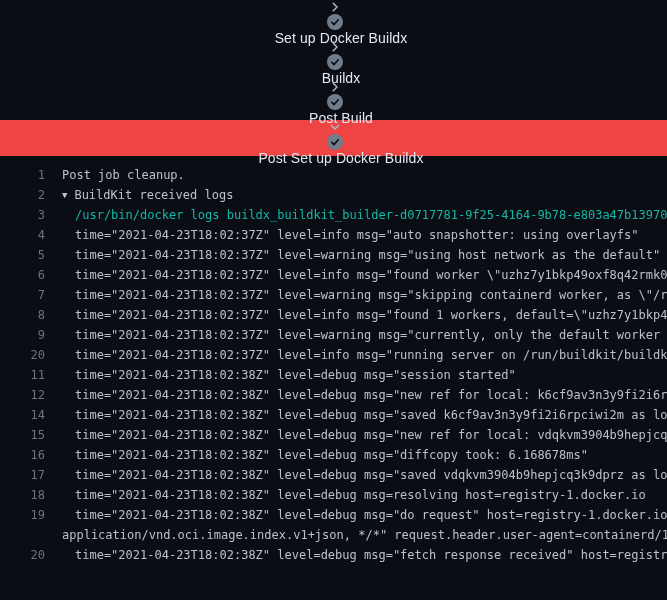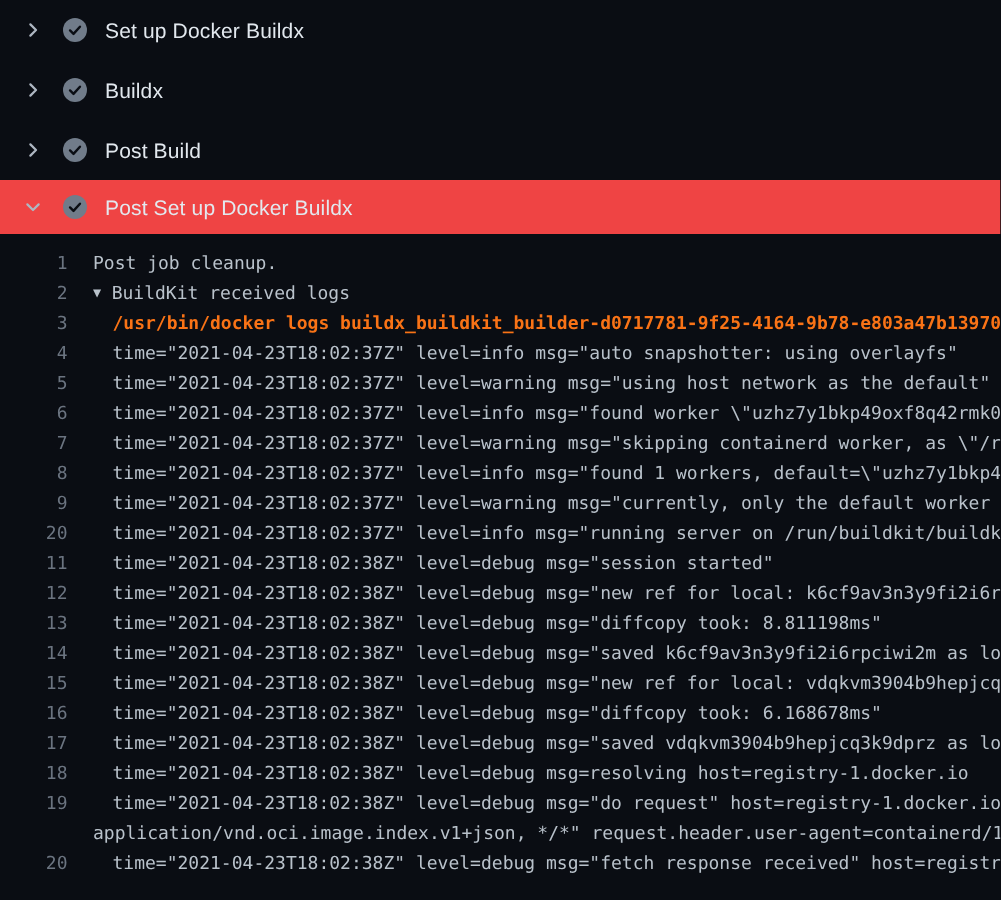--- a/index.html
+++ b/index.html
@@ -9,20 +9,21 @@
     font-family: "Liberation Sans", sans-serif;
     position: relative;
   }
   .steps { width: 100%; }
   .step-row {
     display: flex;
     align-items: center;
     height: 40px;
     padding-left: 15px;
     cursor: pointer;
+    flex-direction: column;
   }
   .step-row.expanded {
     height: 36px;
     background: #ef4444;
   }
   .chev {
     width: 14px; height: 14px;
     display: flex; align-items: center; justify-content: center;
     margin-right: 13px;
     flex: none;
@@ -53,21 +54,21 @@
   .log-num {
     flex: none;
     width: 45px;
     text-align: right;
     color: #6b7480;
     cursor: pointer;
   }
   .log-text { color: #b9c2cb; }
   .pad-base  { padding-left: 17px; }
   .pad-entry { padding-left: 30px; }
-  .log-row .cmd { color: #f97316; font-weight: bold; }
+  .log-row .cmd { color: #14b8a6; font-weight: normal; }
   .tri {
     display: inline-block;
     font-size: 9px;
     color: #b9c2cb;
     margin-right: 7px;
     cursor: pointer;
     transform: translateY(-1px);
   }
 </style>
 </head>
@@ -129,21 +130,20 @@
     <div class="log-row"><span class="log-num">3</span><span class="log-text pad-entry cmd">/usr/bin/docker logs buildx_buildkit_builder-d0717781-9f25-4164-9b78-e803a47b13970</span></div>
     <div class="log-row"><span class="log-num">4</span><span class="log-text pad-entry">time="2021-04-23T18:02:37Z" level=info msg="auto snapshotter: using overlayfs"</span></div>
     <div class="log-row"><span class="log-num">5</span><span class="log-text pad-entry">time="2021-04-23T18:02:37Z" level=warning msg="using host network as the default"</span></div>
     <div class="log-row"><span class="log-num">6</span><span class="log-text pad-entry">time="2021-04-23T18:02:37Z" level=info msg="found worker \"uzhz7y1bkp49oxf8q42rmk0xj</span></div>
     <div class="log-row"><span class="log-num">7</span><span class="log-text pad-entry">time="2021-04-23T18:02:37Z" level=warning msg="skipping containerd worker, as \"/run</span></div>
     <div class="log-row"><span class="log-num">8</span><span class="log-text pad-entry">time="2021-04-23T18:02:37Z" level=info msg="found 1 workers, default=\"uzhz7y1bkp49o</span></div>
     <div class="log-row"><span class="log-num">9</span><span class="log-text pad-entry">time="2021-04-23T18:02:37Z" level=warning msg="currently, only the default worker ca</span></div>
     <div class="log-row"><span class="log-num">20</span><span class="log-text pad-entry">time="2021-04-23T18:02:37Z" level=info msg="running server on /run/buildkit/buildkit</span></div>
     <div class="log-row"><span class="log-num">11</span><span class="log-text pad-entry">time="2021-04-23T18:02:38Z" level=debug msg="session started"</span></div>
     <div class="log-row"><span class="log-num">12</span><span class="log-text pad-entry">time="2021-04-23T18:02:38Z" level=debug msg="new ref for local: k6cf9av3n3y9fi2i6rpc</span></div>
-    <div class="log-row"><span class="log-num">13</span><span class="log-text pad-entry">time="2021-04-23T18:02:38Z" level=debug msg="diffcopy took: 8.811198ms"</span></div>
     <div class="log-row"><span class="log-num">14</span><span class="log-text pad-entry">time="2021-04-23T18:02:38Z" level=debug msg="saved k6cf9av3n3y9fi2i6rpciwi2m as loca</span></div>
     <div class="log-row"><span class="log-num">15</span><span class="log-text pad-entry">time="2021-04-23T18:02:38Z" level=debug msg="new ref for local: vdqkvm3904b9hepjcq3k</span></div>
     <div class="log-row"><span class="log-num">16</span><span class="log-text pad-entry">time="2021-04-23T18:02:38Z" level=debug msg="diffcopy took: 6.168678ms"</span></div>
     <div class="log-row"><span class="log-num">17</span><span class="log-text pad-entry">time="2021-04-23T18:02:38Z" level=debug msg="saved vdqkvm3904b9hepjcq3k9dprz as loca</span></div>
     <div class="log-row"><span class="log-num">18</span><span class="log-text pad-entry">time="2021-04-23T18:02:38Z" level=debug msg=resolving host=registry-1.docker.io</span></div>
     <div class="log-row"><span class="log-num">19</span><span class="log-text pad-entry">time="2021-04-23T18:02:38Z" level=debug msg="do request" host=registry-1.docker.io r</span></div>
     <div class="log-row"><span class="log-num"></span><span class="log-text pad-base">application/vnd.oci.image.index.v1+json, */*" request.header.user-agent=containerd/1.4</span></div>
     <div class="log-row"><span class="log-num">20</span><span class="log-text pad-entry">time="2021-04-23T18:02:38Z" level=debug msg="fetch response received" host=registry-</span></div>
   </div>
 

